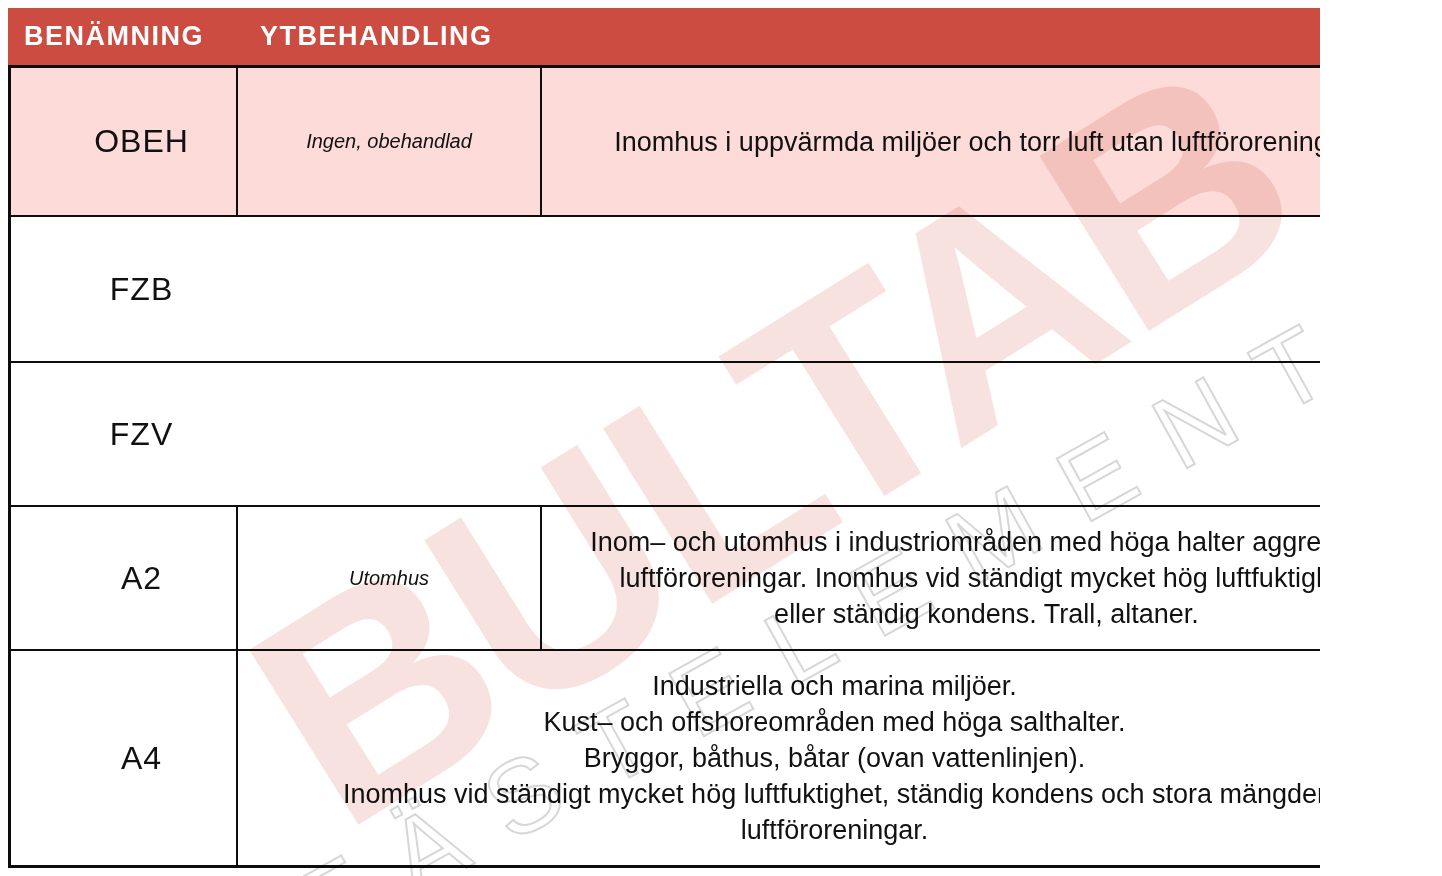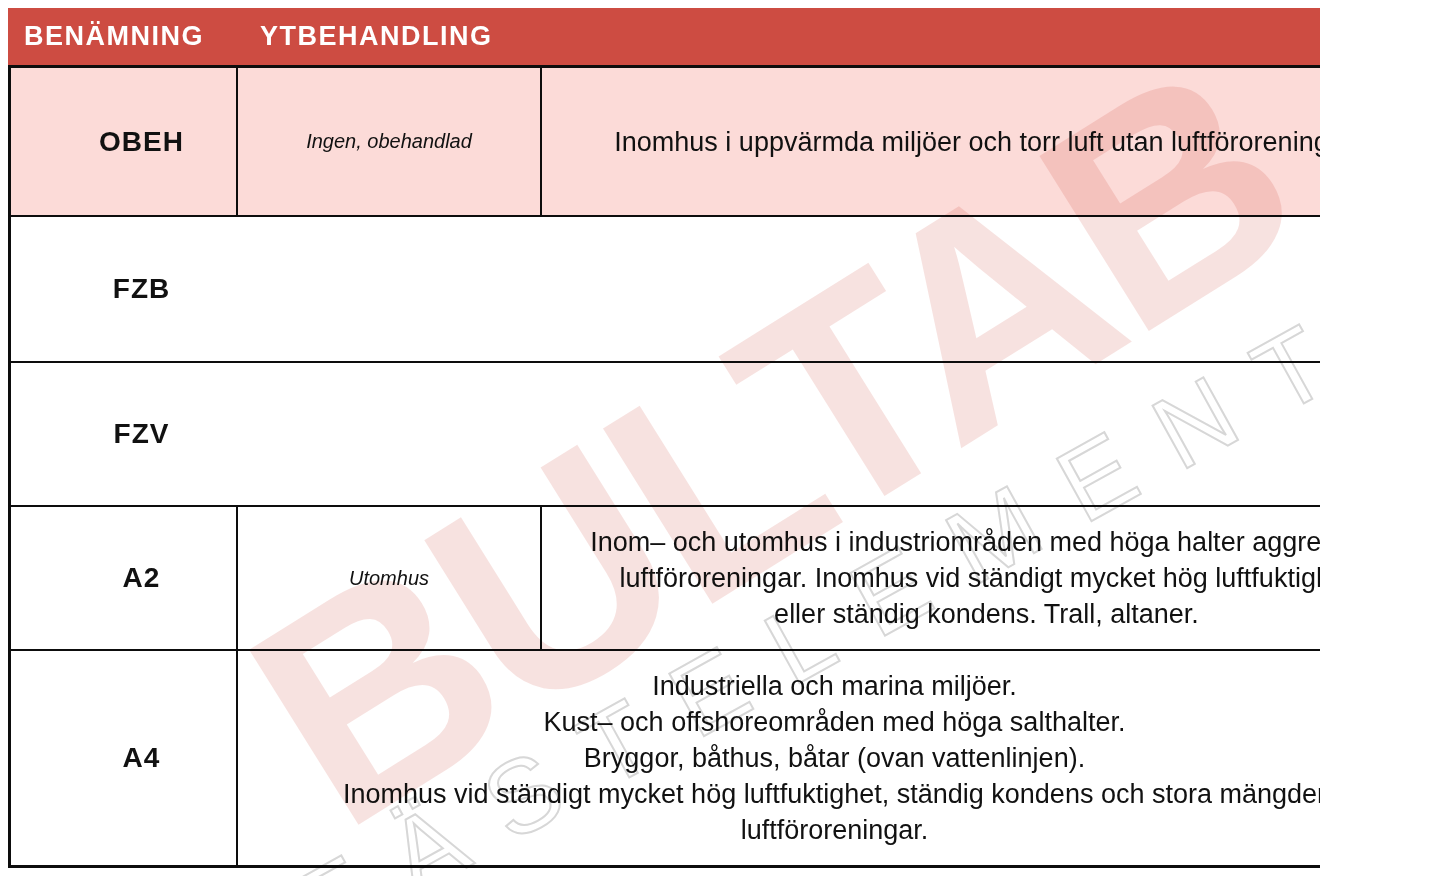--- a/index.html
+++ b/index.html
@@ -57,22 +57,22 @@
   .cell {
     display: flex;
     align-items: center;
     justify-content: center;
     text-align: center;
   }
   .cell-code { width: 225px; flex: none; }
   .cell-treat { width: 304px; flex: none; border-left: 2px solid #0d0d0d; }
   .cell-usage { flex: 1; border-left: 2px solid #0d0d0d; padding: 6px 12px; }
   .code {
-    font-size: 28px;
-    font-weight: bold;
+    font-size: 32px;
+    font-weight: normal;
     letter-spacing: 1px;
     margin-left: 36px;
   }
   .treat {
     font-size: 20px;
     font-style: italic;
   }
   .usage {
     font-size: 27px;
     line-height: 36px;

